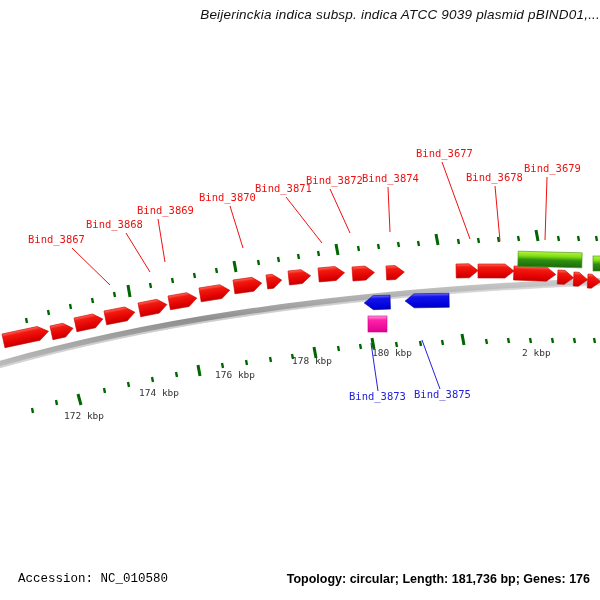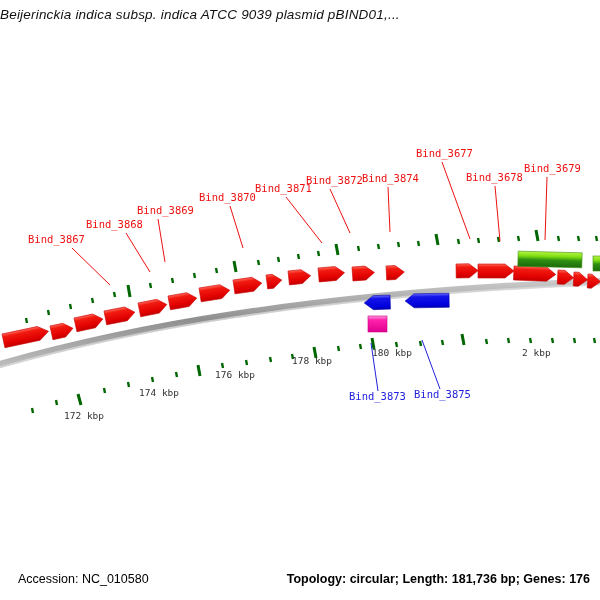--- a/index.html
+++ b/index.html
@@ -2,31 +2,31 @@
 <html><head>
 <meta charset="utf-8">
 <style>
   html,body{margin:0;padding:0;}
   body{
     width:600px;height:600px;background:#ffffff;overflow:hidden;position:relative;
     font-family:"Liberation Sans", sans-serif;
   }
   #stage{position:absolute;left:0;top:0;width:600px;height:600px;}
   .title{
-    position:absolute;left:0;top:7px;width:600px;text-align:left;
+    position:absolute;left:0;top:7px;width:600px;text-align:right;
     font-family:"Liberation Sans", sans-serif;
     font-style:italic;font-size:13.5px;color:#111;letter-spacing:0.2px;
     white-space:nowrap;
   }
   .statusbar{
     position:absolute;left:0;top:572px;width:600px;height:20px;
   }
   .status-left{
     position:absolute;left:18px;top:0;font-size:12.5px;color:#000;
-    font-family:Liberation Sans, sans-serif;white-space:nowrap;
+    font-family:Liberation Mono, monospace;white-space:nowrap;
   }
   .status-right{
     position:absolute;right:10px;top:0;font-size:12.5px;color:#000;
     font-family:"Liberation Sans", sans-serif;white-space:nowrap;font-weight:bold;
   }
   svg{display:block;}
   .lbl-red{
     font-family:"DejaVu Sans Mono", monospace;
     font-size:10.5px;fill:#ee1111;
   }

